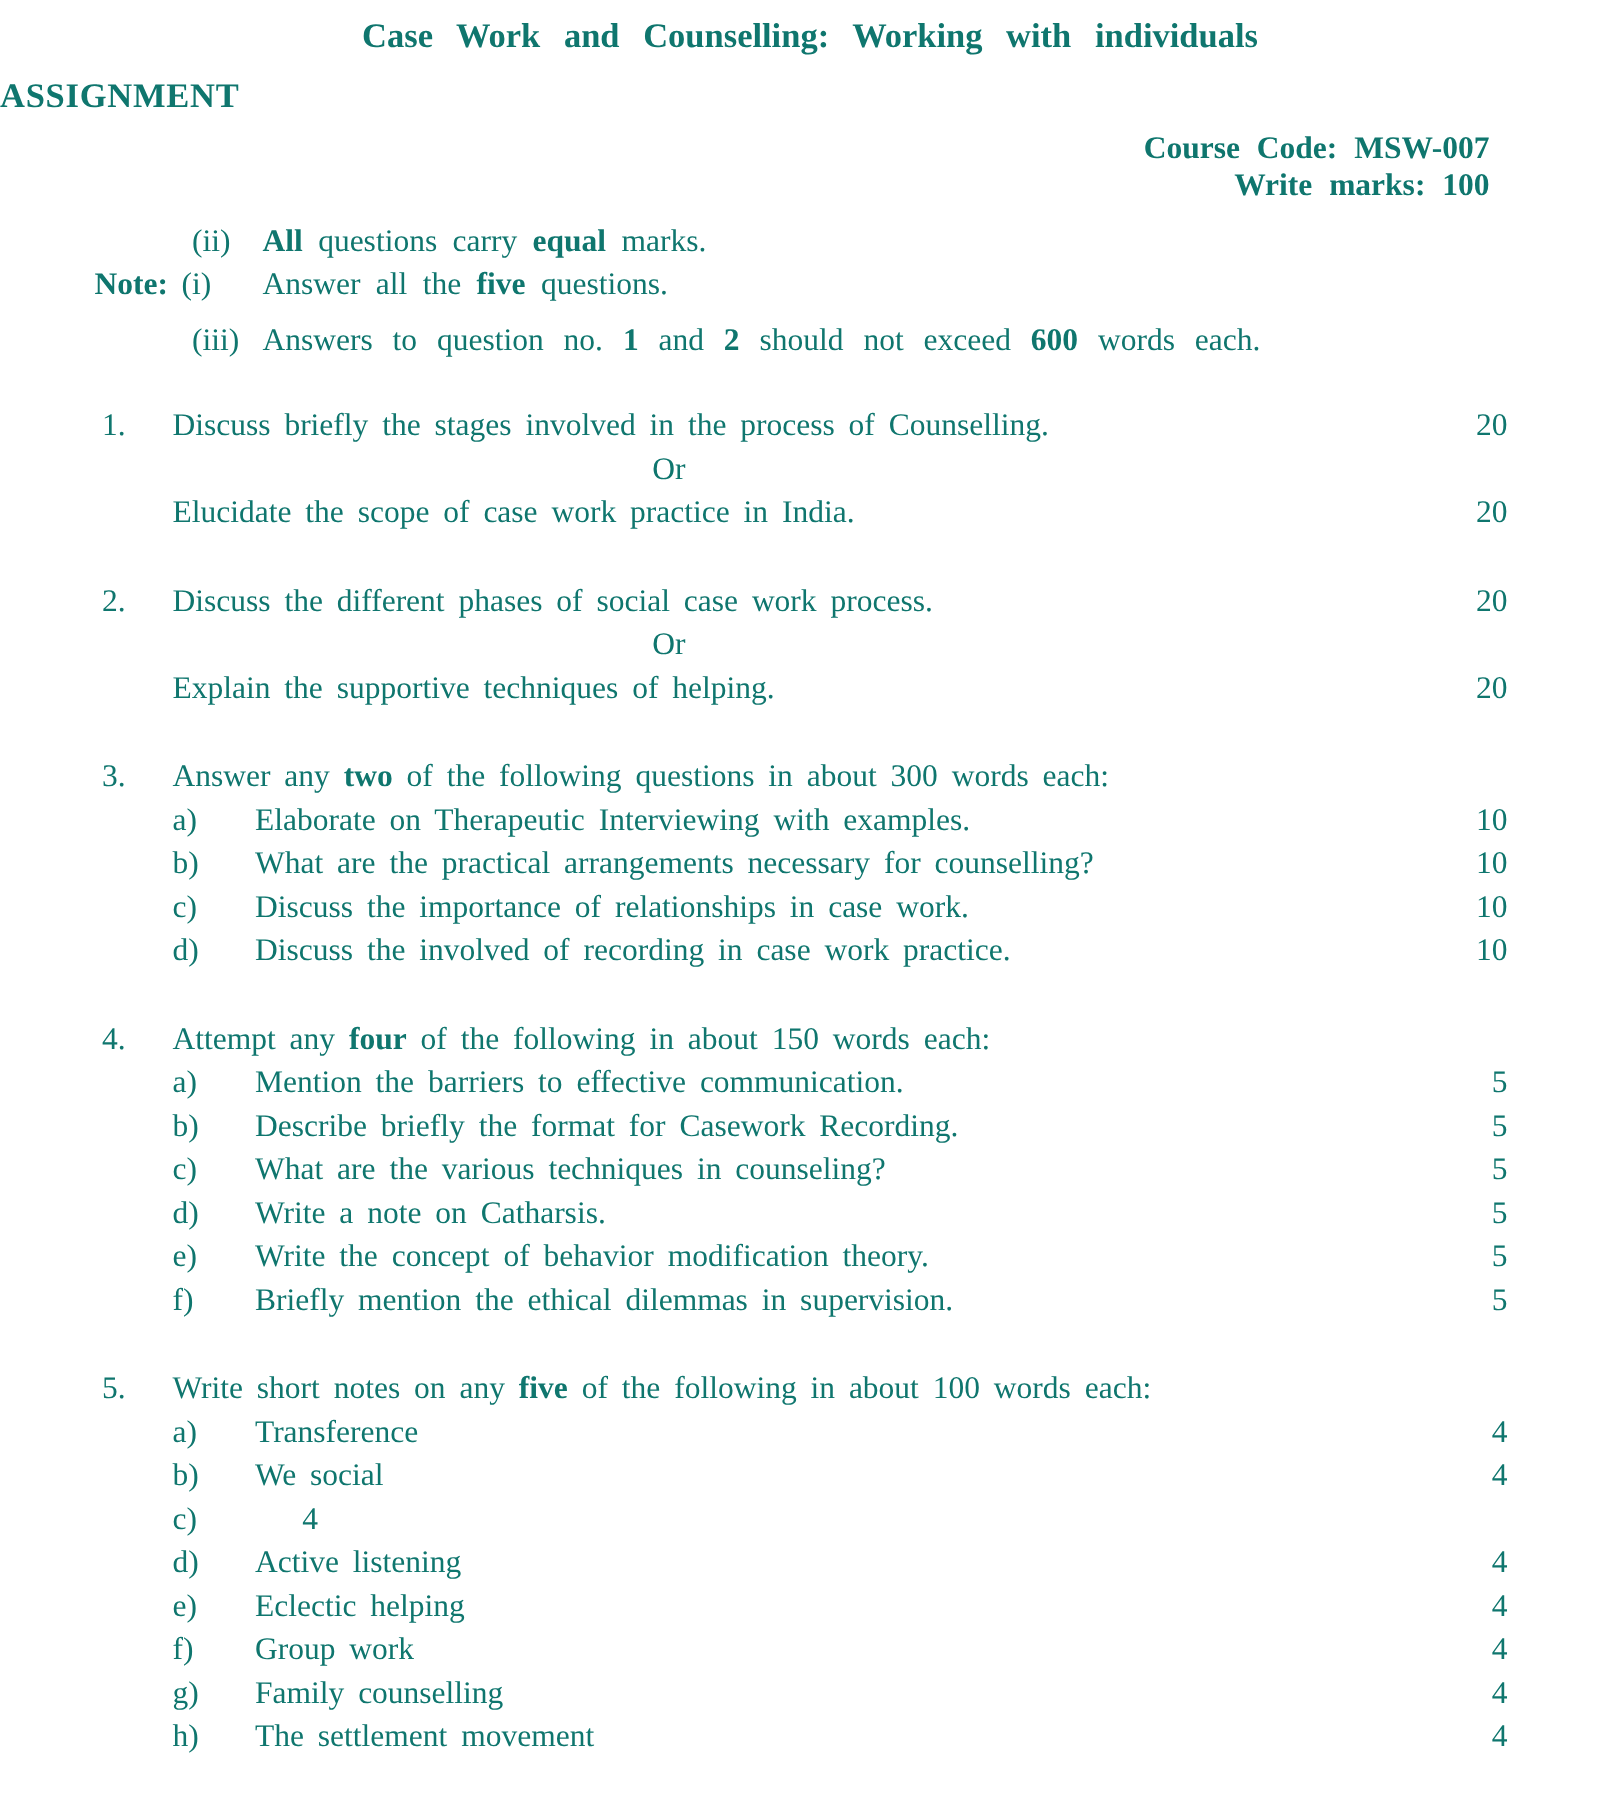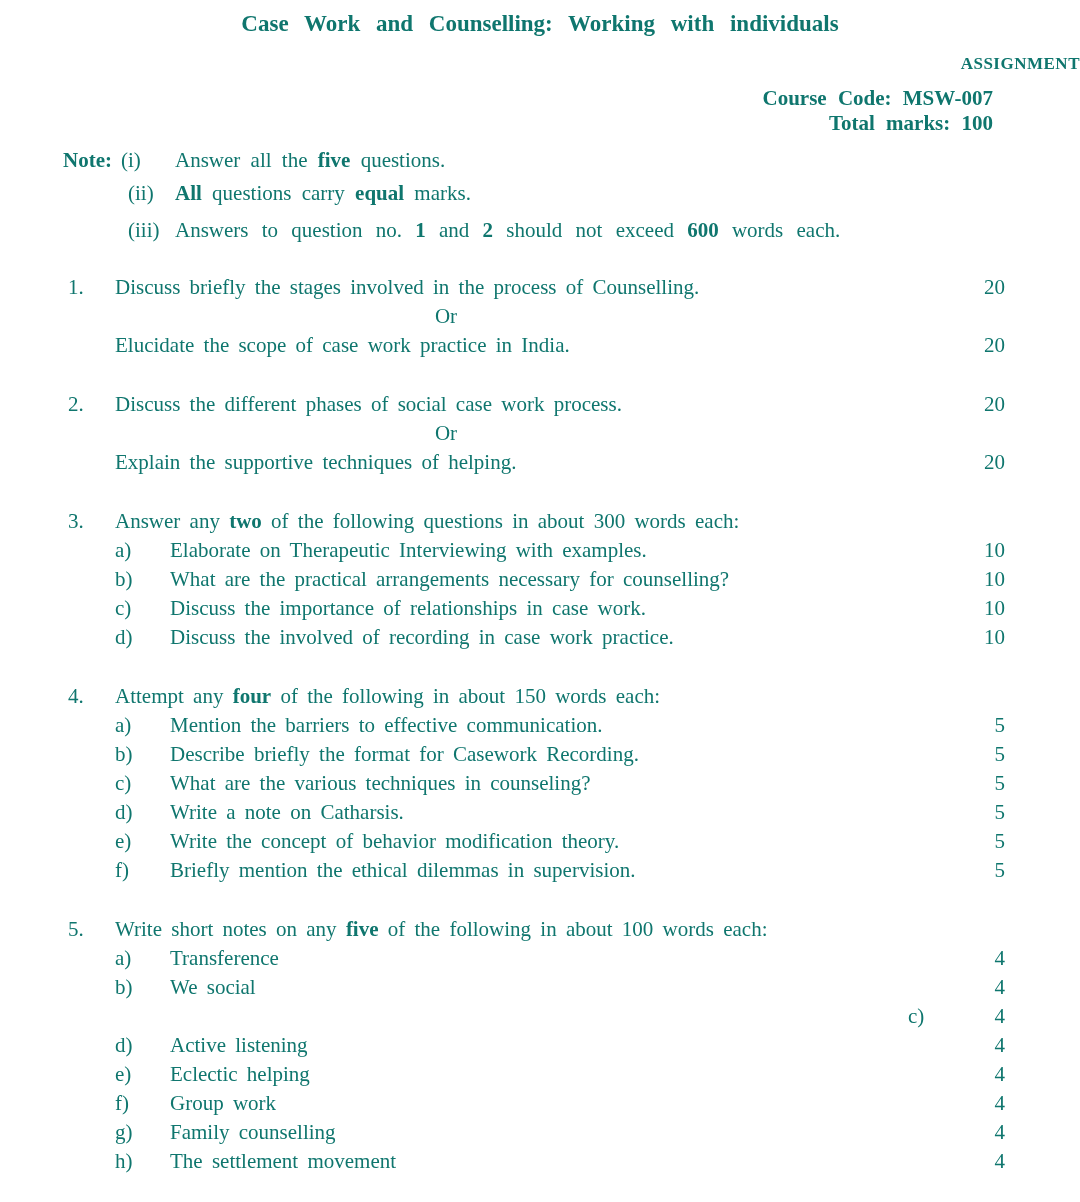--- a/index.html
+++ b/index.html
@@ -21,22 +21,22 @@
   .title {
     margin: 0;
     text-align: center;
     font-size: 23px;
     line-height: 32px;
     font-weight: 700;
     word-spacing: 10px;
   }
   .subtitle {
     margin: 8px 0 0 0;
-    text-align: right;
-    font-size: 17px;
+    text-align: left;
+    font-size: 23px;
     line-height: 32px;
     font-weight: 700;
     letter-spacing: 0.5px;
   }
   .meta {
     margin-top: 6px;
     text-align: right;
     padding-right: 87px;
     font-weight: 700;
     line-height: 25px;
@@ -56,51 +56,51 @@
   .note-row.r2 .note-num, .note-row.r3 .note-num { padding-left: 7px; }
   .note-text { flex: 1; }
   .questions { padding: 0 75px 0 68px; }
   .question { margin-top: 30px; }
   .question.first { margin-top: 28px; }
   .row { display: flex; }
   .qnum { flex: none; width: 47px; }
   .qletter { flex: none; width: 55px; }
   .qtext { flex: 1; }
   .marks { flex: none; width: 42px; text-align: right; }
-  .row.indent { padding-left: 47px; justify-content: flex-end; }
+  .row.indent { padding-left: 47px; }
   .or-wrap {
     display: block;
     margin-left: 47px;
     width: 662px;
     text-align: center;
   }
 </style>
 </head>
 <body>
 
 <div class="page">
 
   <h1 class="title">Case Work and Counselling: Working with individuals</h1>
   <h2 class="subtitle">ASSIGNMENT</h2>
 
   <div class="meta">
     <div>Course Code: MSW-007</div>
-    <div>Total marks: 100</div>
+    <div>Write marks: 100</div>
   </div>
 
   <div class="note">
+    <div class="note-row r2">
+      <span class="note-label"></span>
+      <span class="note-num">(ii)</span>
+      <span class="note-text"><b>All</b><span> questions carry </span><b>equal</b><span> marks.</span></span>
+    </div>
     <div class="note-row r1">
       <span class="note-label">Note:</span>
       <span class="note-num">(i)</span>
       <span class="note-text"><span>Answer all the </span><b>five</b><span> questions.</span></span>
-    </div>
-    <div class="note-row r2">
-      <span class="note-label"></span>
-      <span class="note-num">(ii)</span>
-      <span class="note-text"><b>All</b><span> questions carry </span><b>equal</b><span> marks.</span></span>
     </div>
     <div class="note-row r3">
       <span class="note-label"></span>
       <span class="note-num">(iii)</span>
       <span class="note-text"><span>Answers to question no. </span><b>1</b><span> and </span><b>2</b><span> should not exceed </span><b>600</b><span> words each.</span></span>
     </div>
   </div>
 
   <div class="questions">
 

